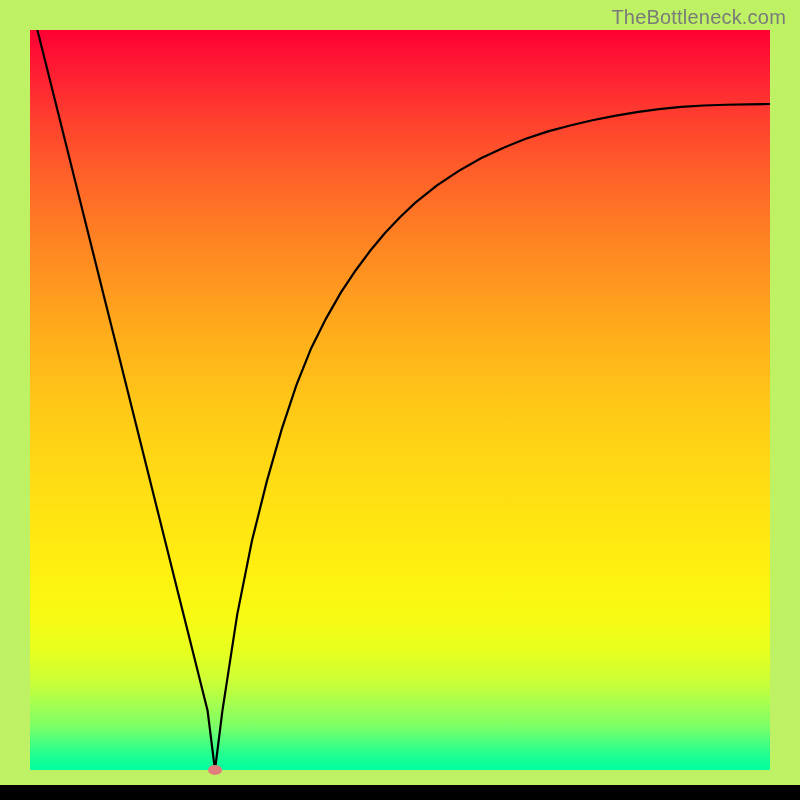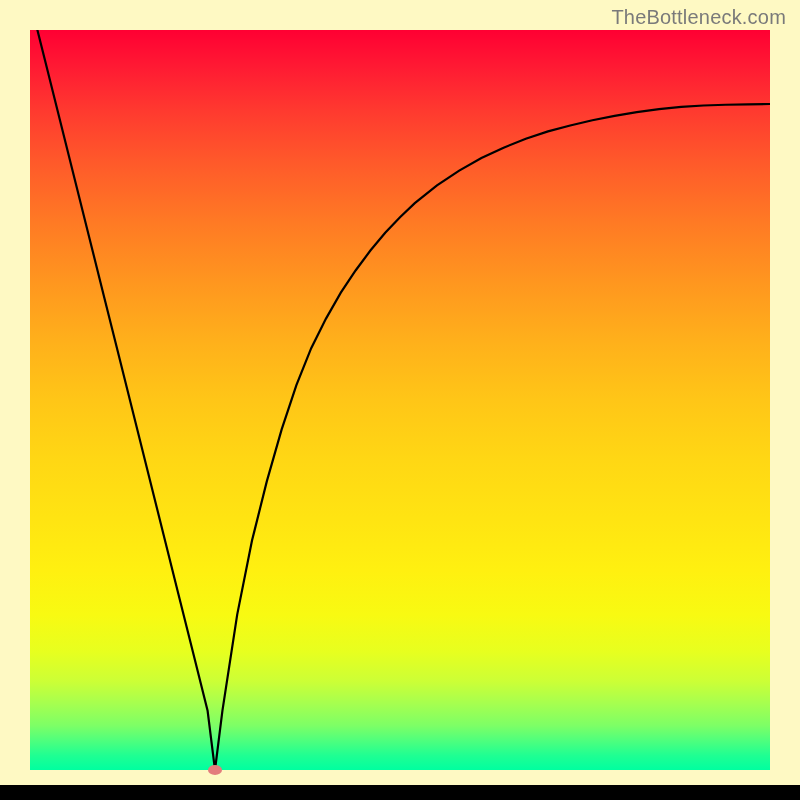--- a/index.html
+++ b/index.html
@@ -10,21 +10,21 @@
     overflow: hidden;
     background: #000;
     font-family: Arial, Helvetica, sans-serif;
   }
   .frame {
     position: absolute;
     top: 0;
     left: 0;
     width: 800px;
     height: 785px;
-    background: #fef9c3;
+    background: #bef264;
   }
   .plot-area {
     position: absolute;
     top: 30px;
     left: 30px;
     width: 740px;
     height: 740px;
     background: linear-gradient(to bottom,
       #ff0033 0%,
       #ff1a33 5%,

